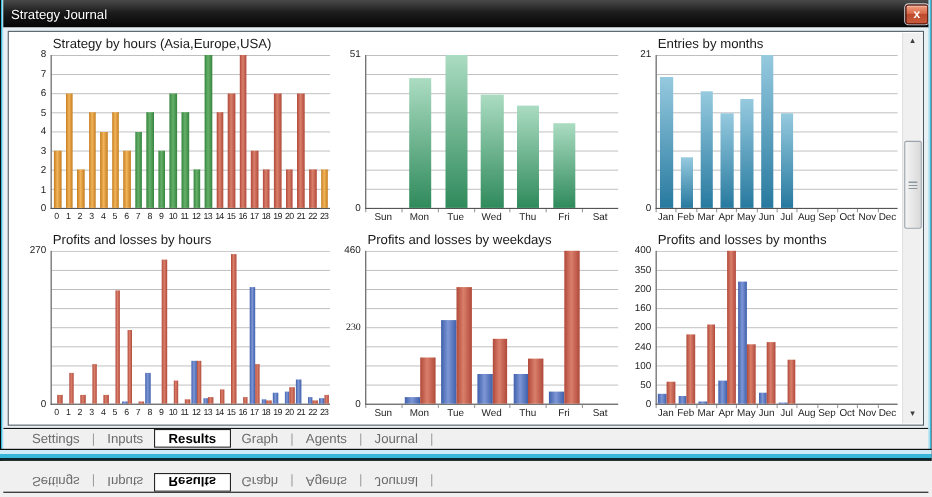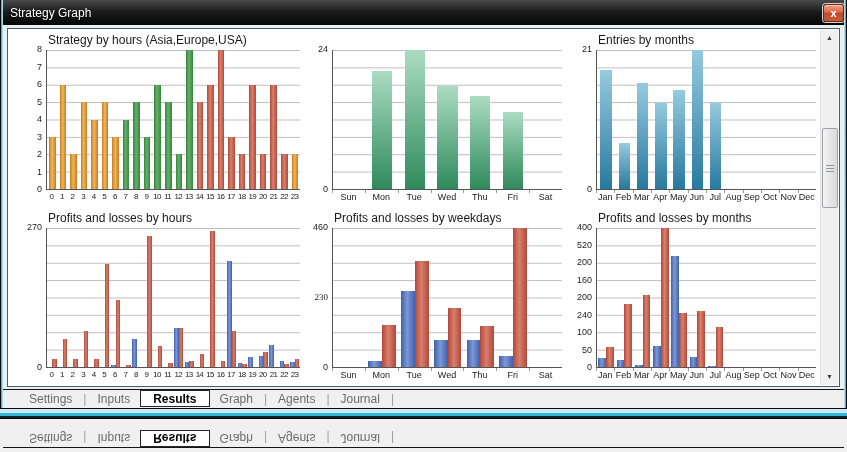--- a/index.html
+++ b/index.html
@@ -81,21 +81,21 @@
   .reflect-strip .tabbar-clone{margin-top:4px;height:19px;background:#f0f0f0;
     border-top:1px solid #151515;display:flex;align-items:center;padding-left:16px;
     font-size:12px;color:#6b6b6b;box-sizing:border-box;}
 </style>
 </head>
 <body>
 
 <div class="screen">
   <div class="window">
     <div class="titlebar">
-      <span class="title-text">Strategy Graph</span>
+      <span class="title-text">Strategy Journal</span>
     </div>
     <div class="close-btn">
       <span>x</span>
     </div>
 
     <div class="client">
       <div class="panel">
         <div class="chart c0">
             <div class="ctitle">Strategy by hours (Asia,Europe,USA)</div>
             <div class="yaxis">
@@ -208,21 +208,21 @@
               <div class="xcell">19</div>
               <div class="xcell">20</div>
               <div class="xcell">21</div>
               <div class="xcell">22</div>
               <div class="xcell">23</div>
             </div>
           </div>
         <div class="chart c1">
             <div class="yaxis">
               <span class="ylab" style="bottom: calc(0% - 4px);">0</span>
-              <span class="ylab" style="bottom: calc(100% - 4px);">24</span>
+              <span class="ylab" style="bottom: calc(100% - 4px);">51</span>
             </div>
             <div class="plot">
               <div class="bars">
                 <div class="slot">
                   <div class="bar" style="height: 0%;"></div>
                 </div>
                 <div class="slot">
                   <div class="bar" style="height: 85.1852%; background: linear-gradient(rgb(171, 220, 194), rgb(47, 138, 91));"></div>
                 </div>
                 <div class="slot">
@@ -498,21 +498,21 @@
         <div class="chart c5">
             <div class="ctitle">Profits and losses by months</div>
             <div class="yaxis">
               <span class="ylab" style="bottom: calc(0% - 4px);">0</span>
               <span class="ylab" style="bottom: calc(12.5% - 4px);">50</span>
               <span class="ylab" style="bottom: calc(25% - 4px);">100</span>
               <span class="ylab" style="bottom: calc(37.5% - 4px);">240</span>
               <span class="ylab" style="bottom: calc(50% - 4px);">200</span>
               <span class="ylab" style="bottom: calc(62.5% - 4px);">160</span>
               <span class="ylab" style="bottom: calc(75% - 4px);">200</span>
-              <span class="ylab" style="bottom: calc(87.5% - 4px);">520</span>
+              <span class="ylab" style="bottom: calc(87.5% - 4px);">350</span>
               <span class="ylab" style="bottom: calc(100% - 4px);">400</span>
             </div>
             <div class="plot">
               <div class="bars">
                 <div class="slot pair">
                   <div class="bar" style="height: 6.25%; background: linear-gradient(90deg, rgb(63, 96, 171), rgb(126, 151, 214) 45%, rgb(63, 96, 171));"></div>
                   <div class="bar" style="height: 14.5%; background: linear-gradient(90deg, rgb(177, 73, 59), rgb(217, 127, 106) 45%, rgb(177, 73, 59));"></div>
                 </div>
                 <div class="slot pair">
                   <div class="bar" style="height: 5%; background: linear-gradient(90deg, rgb(63, 96, 171), rgb(126, 151, 214) 45%, rgb(63, 96, 171));"></div>

